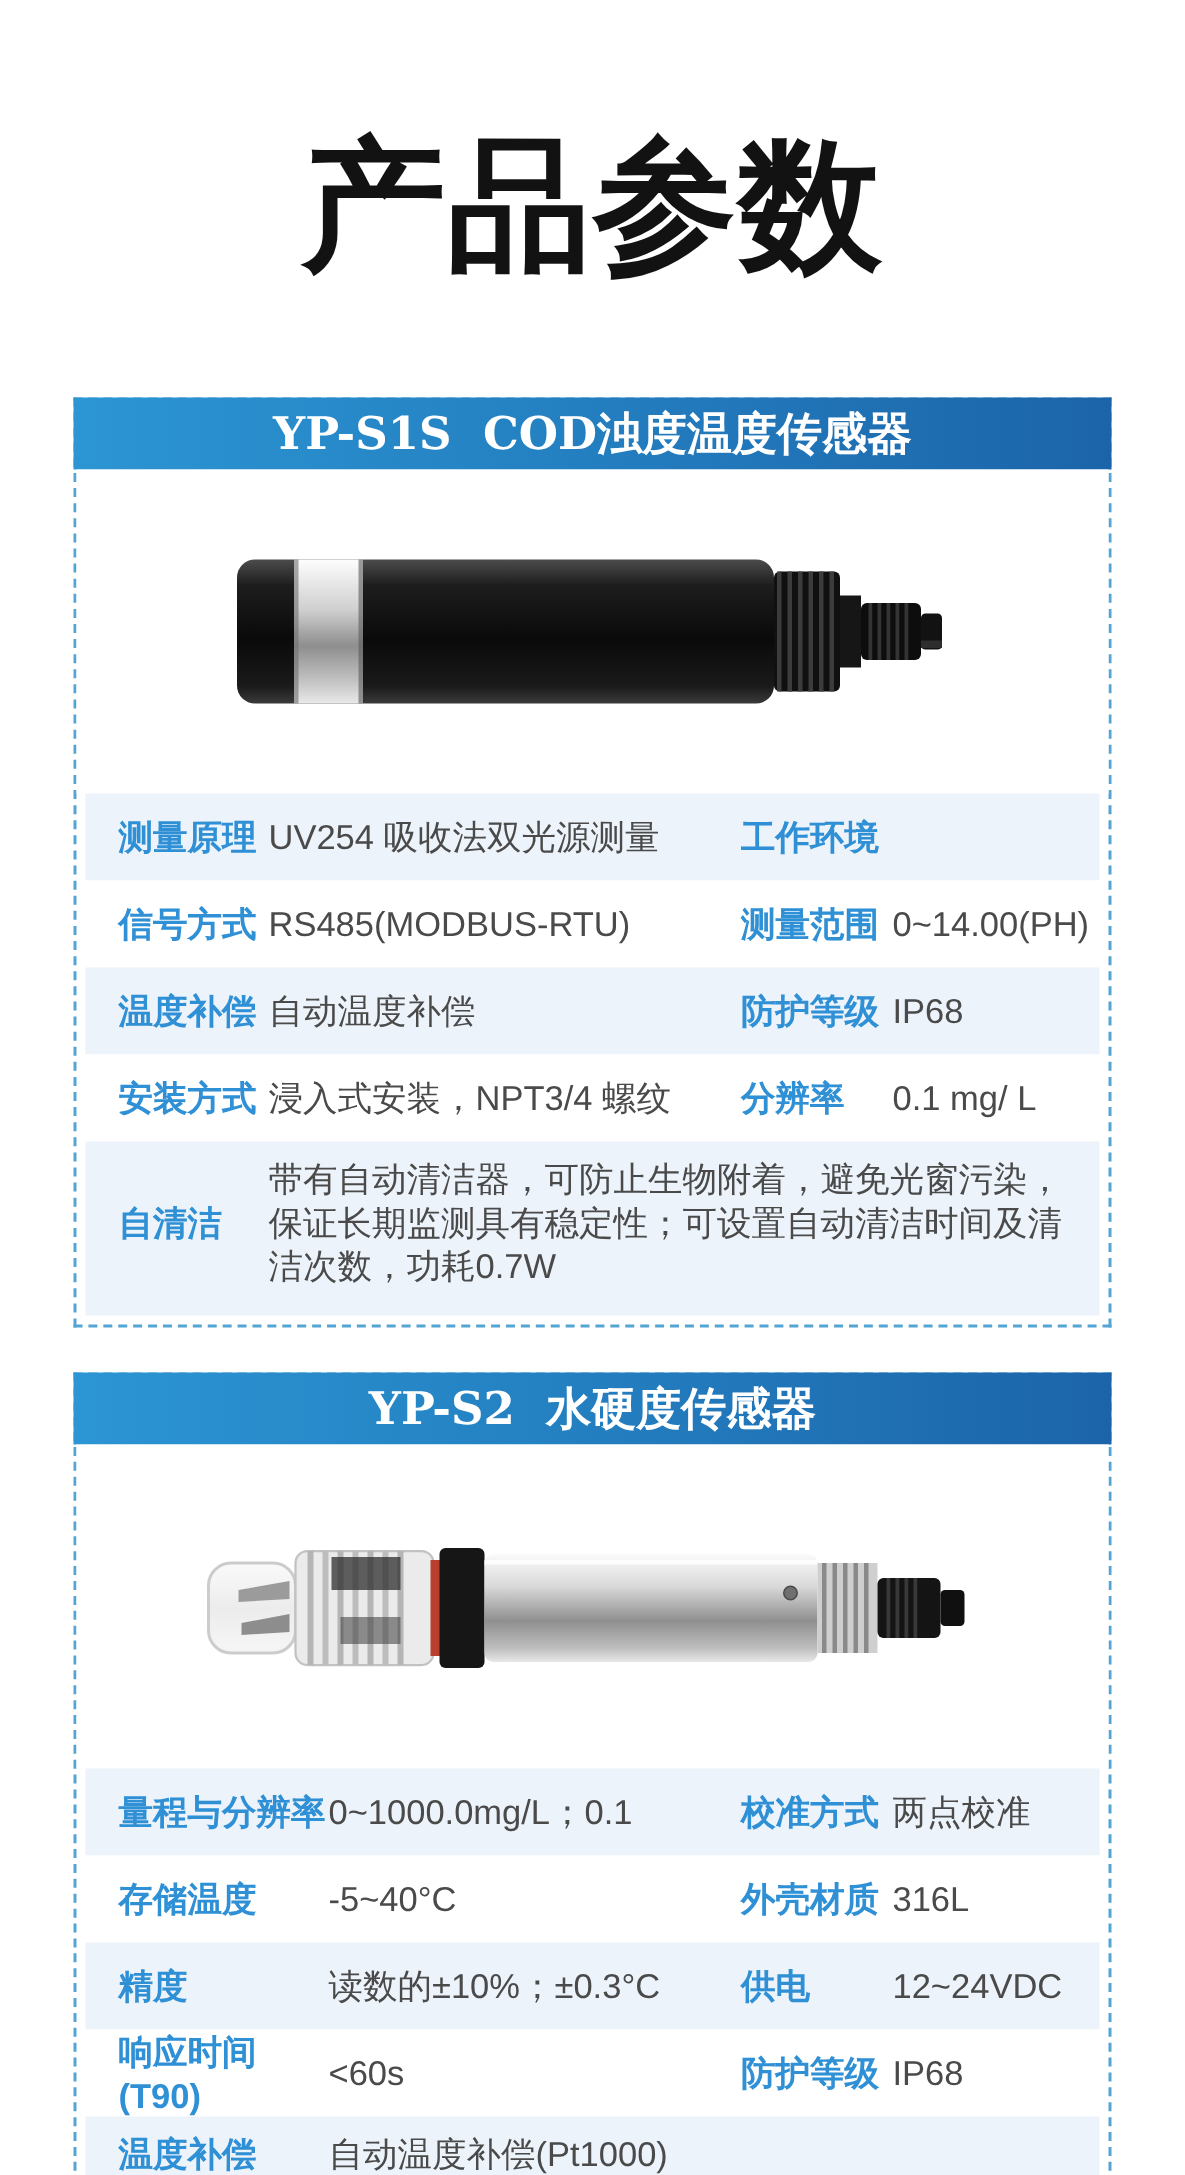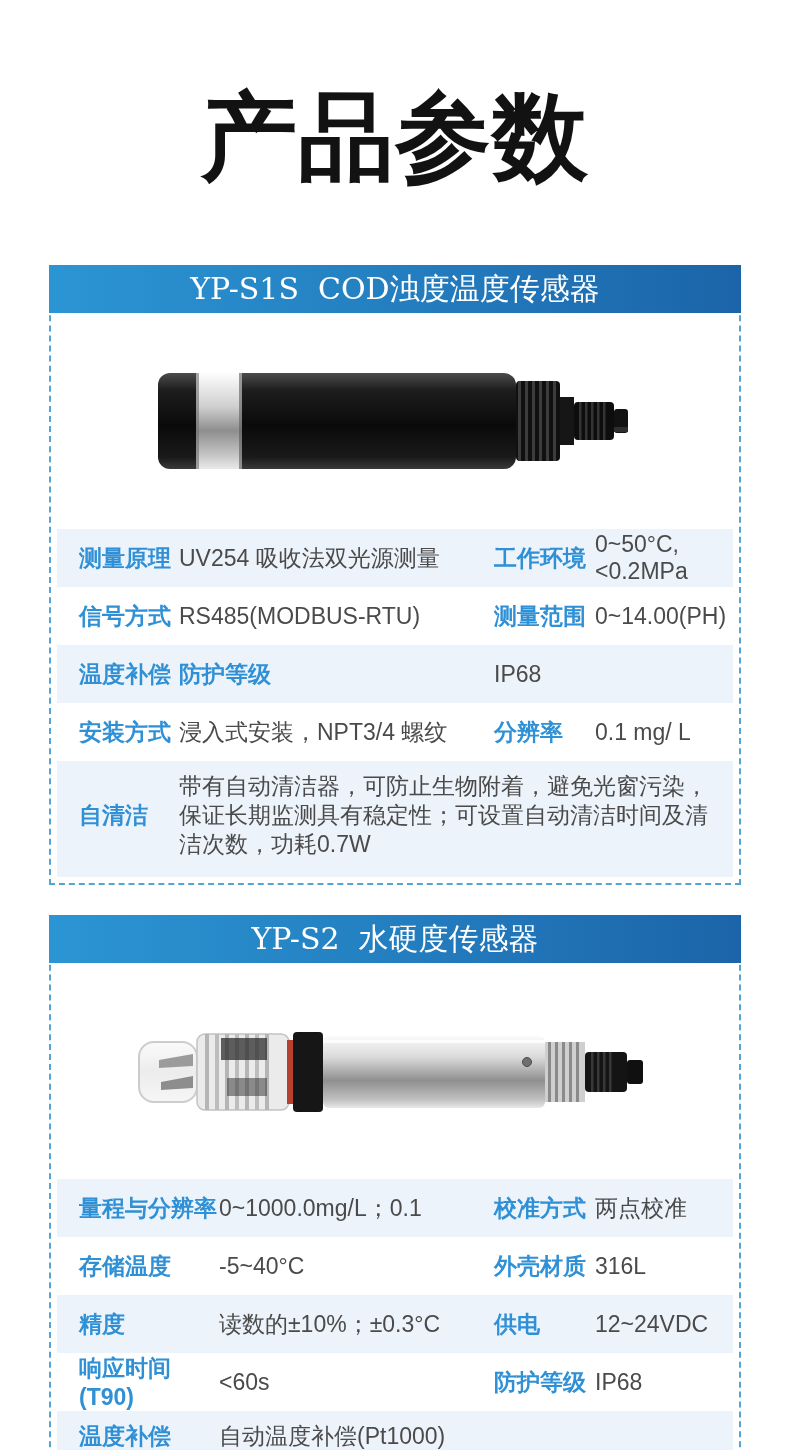--- a/index.html
+++ b/index.html
@@ -17,21 +17,21 @@
   .card {
     width: 692px; margin: 53px auto 0;
     border: 2px dashed #54a5d4; background: #ffffff;
   }
   .card + .card { margin-top: 30px; }
   .card-header {
     margin: -2px -2px 0; height: 48px;
     background: linear-gradient(90deg, #2c95d3 0%, #2481c2 45%, #1c64a9 100%);
     color: #ffffff; white-space: pre-wrap;
     font-family: "DejaVu Serif", "Liberation Serif", serif;
-    font-weight: normal; font-size: 30px;
+    font-weight: bold; font-size: 30px;
     display: flex; align-items: center; justify-content: center;
   }
   .image-area {
     height: 216px; display: flex; align-items: center; justify-content: center;
     background: #ffffff;
   }
   .spec { padding: 0 6px 6px; }
   .row {
     display: grid; grid-template-columns: 100px 315px 101px auto;
     align-items: center; min-height: 58px; padding-left: 22px;
@@ -97,30 +97,30 @@
       <rect x="458" y="40" width="14" height="24" rx="3" fill="#121212"></rect>
       <rect x="458" y="58" width="14" height="5" fill="#2e2e2e"></rect>
     </svg>
   </div>
 
   <div class="spec">
     <div class="row alt">
       <span class="label">测量原理</span>
       <span class="value">UV254 吸收法双光源测量</span>
       <span class="label">工作环境</span>
-      <span class="value">0~50°C,&lt;0.2MPa</span>
     </div>
     <div class="row">
       <span class="label">信号方式</span>
       <span class="value">RS485(MODBUS-RTU)</span>
       <span class="label">测量范围</span>
       <span class="value">0~14.00(PH)</span>
     </div>
     <div class="row alt">
       <span class="label">温度补偿</span>
+      <span class="value">自动温度补偿</span>
       <span class="label">防护等级</span>
       <span class="value">IP68</span>
     </div>
     <div class="row">
       <span class="label">安装方式</span>
       <span class="value">浸入式安装，NPT3/4 螺纹</span>
       <span class="label">分辨率</span>
       <span class="value">0.1 mg/ L</span>
     </div>
     <div class="row alt row-full">

